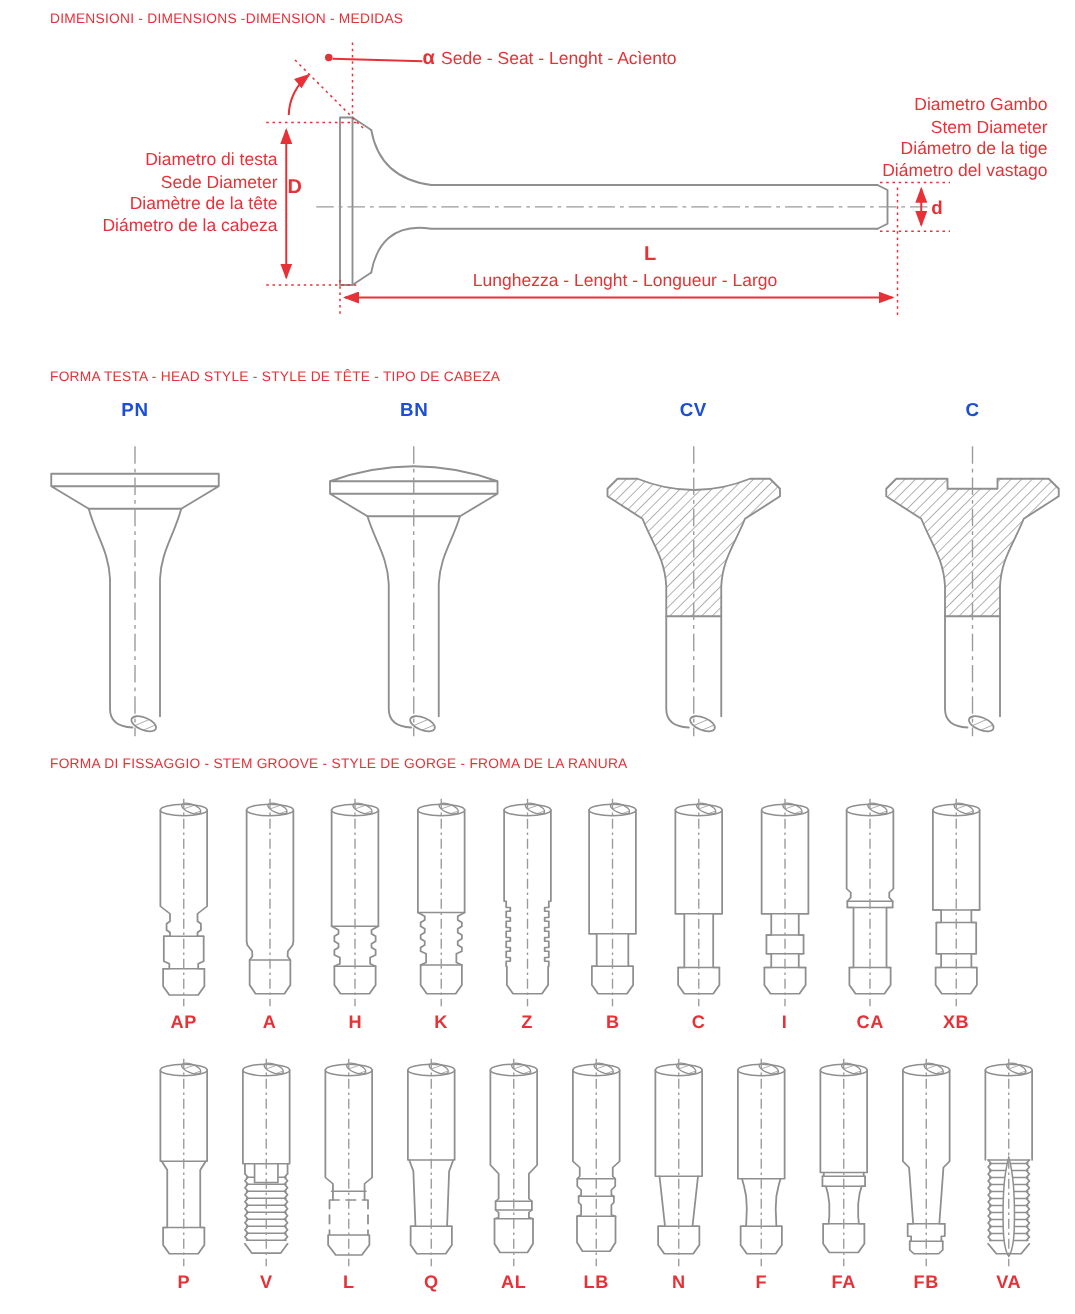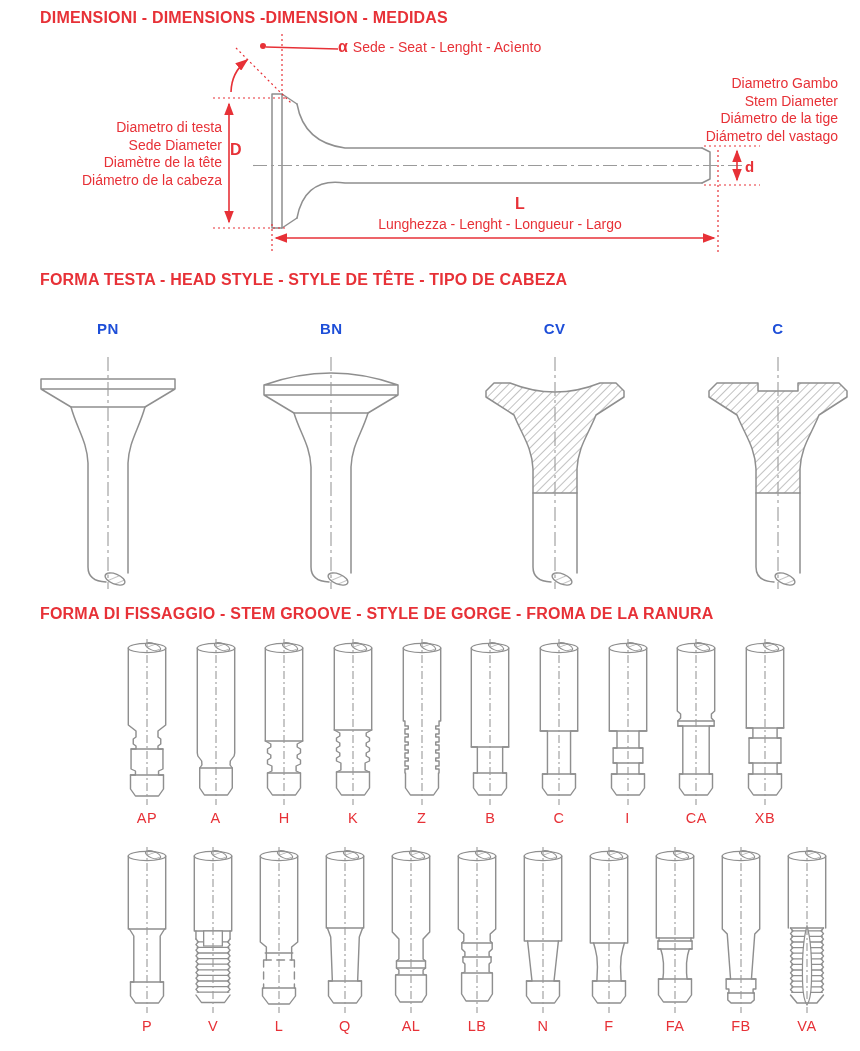--- a/index.html
+++ b/index.html
@@ -1,18 +1,18 @@
 <!DOCTYPE html>
 <html><head>
 <meta charset="utf-8">
 <style>
   html,body{margin:0;padding:0;background:#fff;font-family:"Liberation Sans",sans-serif;}
   #page{position:relative;width:860px;height:1051px;background:#fff;overflow:hidden;}
-  .sec-title{position:absolute;left:40px;color:#e73137;font-size:16px;font-weight:bold;letter-spacing:.2px;white-space:nowrap;}
-  #t1{top:9px}#t2{top:271px}#t3{top:605px}
+  .sec-title{position:absolute;left:40px;color:#e73137;font-size:11px;font-weight:normal;letter-spacing:.2px;white-space:nowrap;}
+  #t1{top:9px}#t2{top:296px}#t3{top:605px}
   .anno{position:absolute;color:#e73137;font-size:14px;line-height:17.5px;white-space:nowrap;}
   .ra{text-align:right;}
   .sym{font-weight:bold;}
   #seat-label{left:338px;top:38px;}
   #seat-label .sym{font-size:16px;margin-right:5px;}
   #head-dia-label{right:638px;top:119px;}
   #head-D{left:230px;top:141px;font-size:16px;font-weight:bold;}
   #stem-dia-label{right:22px;top:75px;}
   #stem-d{left:745px;top:158px;font-size:15px;font-weight:bold;}
   #len-L{left:380px;top:195px;width:280px;text-align:center;font-weight:bold;font-size:16px;}
@@ -20,21 +20,21 @@
   #dim-svg{position:absolute;left:0;top:30px;}
   #head-row{position:absolute;top:320px;left:28px;width:830px;display:flex;justify-content:space-between;}
   .hfig{width:160px;text-align:center;}
   .hlabel{color:#1d4ed8;font-weight:bold;font-size:15px;height:21px;letter-spacing:.5px;}
   .hfig svg{display:block;}
   .groove-row{position:absolute;display:flex;justify-content:space-between;}
   #groove-row-1{top:637px;left:114px;width:684px;}
   #groove-row-2{top:845px;left:114px;width:721px;}
   .gfig{width:66px;text-align:center;}
   .gfig svg{display:block;margin:0 auto;}
-  .glabel{color:#e73137;font-weight:normal;font-size:14.5px;margin-top:3px;letter-spacing:.5px;}
+  .glabel{color:#e73137;font-weight:bold;font-size:14.5px;margin-top:3px;letter-spacing:.5px;}
   .g{stroke:#8f8f8f;stroke-width:1.5;fill:none;stroke-linejoin:round;stroke-linecap:round;}
   .cl{stroke:#9a9a9a;stroke-width:1.1;fill:none;stroke-dasharray:14 4 3 4;}
   .r{stroke:#e73137;stroke-width:1.6;fill:none;}
   .rd{stroke:#e73137;stroke-width:1.2;fill:none;stroke-dasharray:2 3;}
 </style>
 <style>.g2{stroke:#8f8f8f;stroke-width:1.3;fill:none;stroke-linejoin:round;stroke-linecap:round;}</style></head>
 <body>
 
 <svg width="0" height="0" style="position:absolute" aria-hidden="true">
   <defs>

